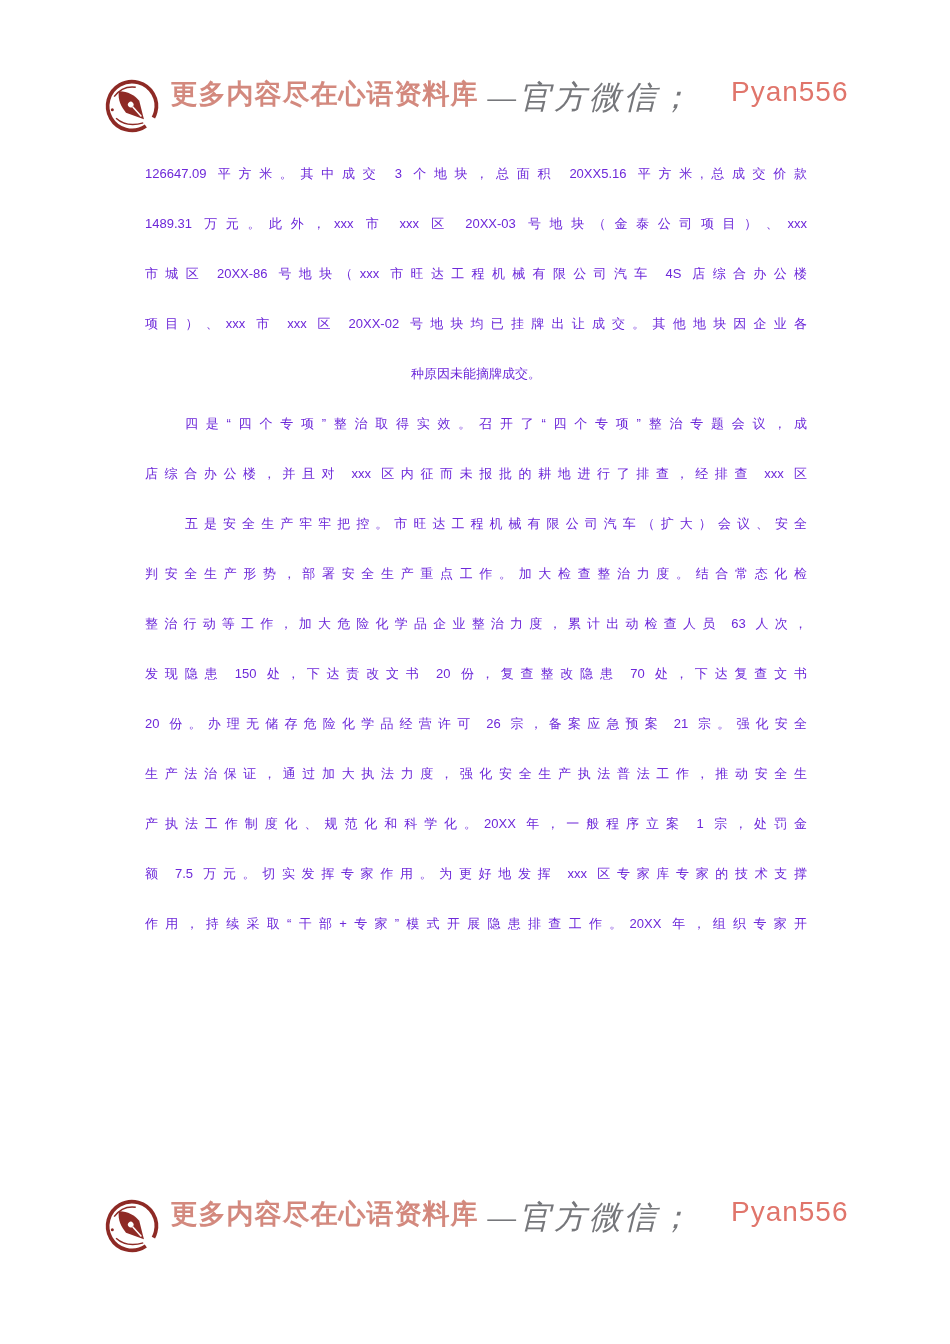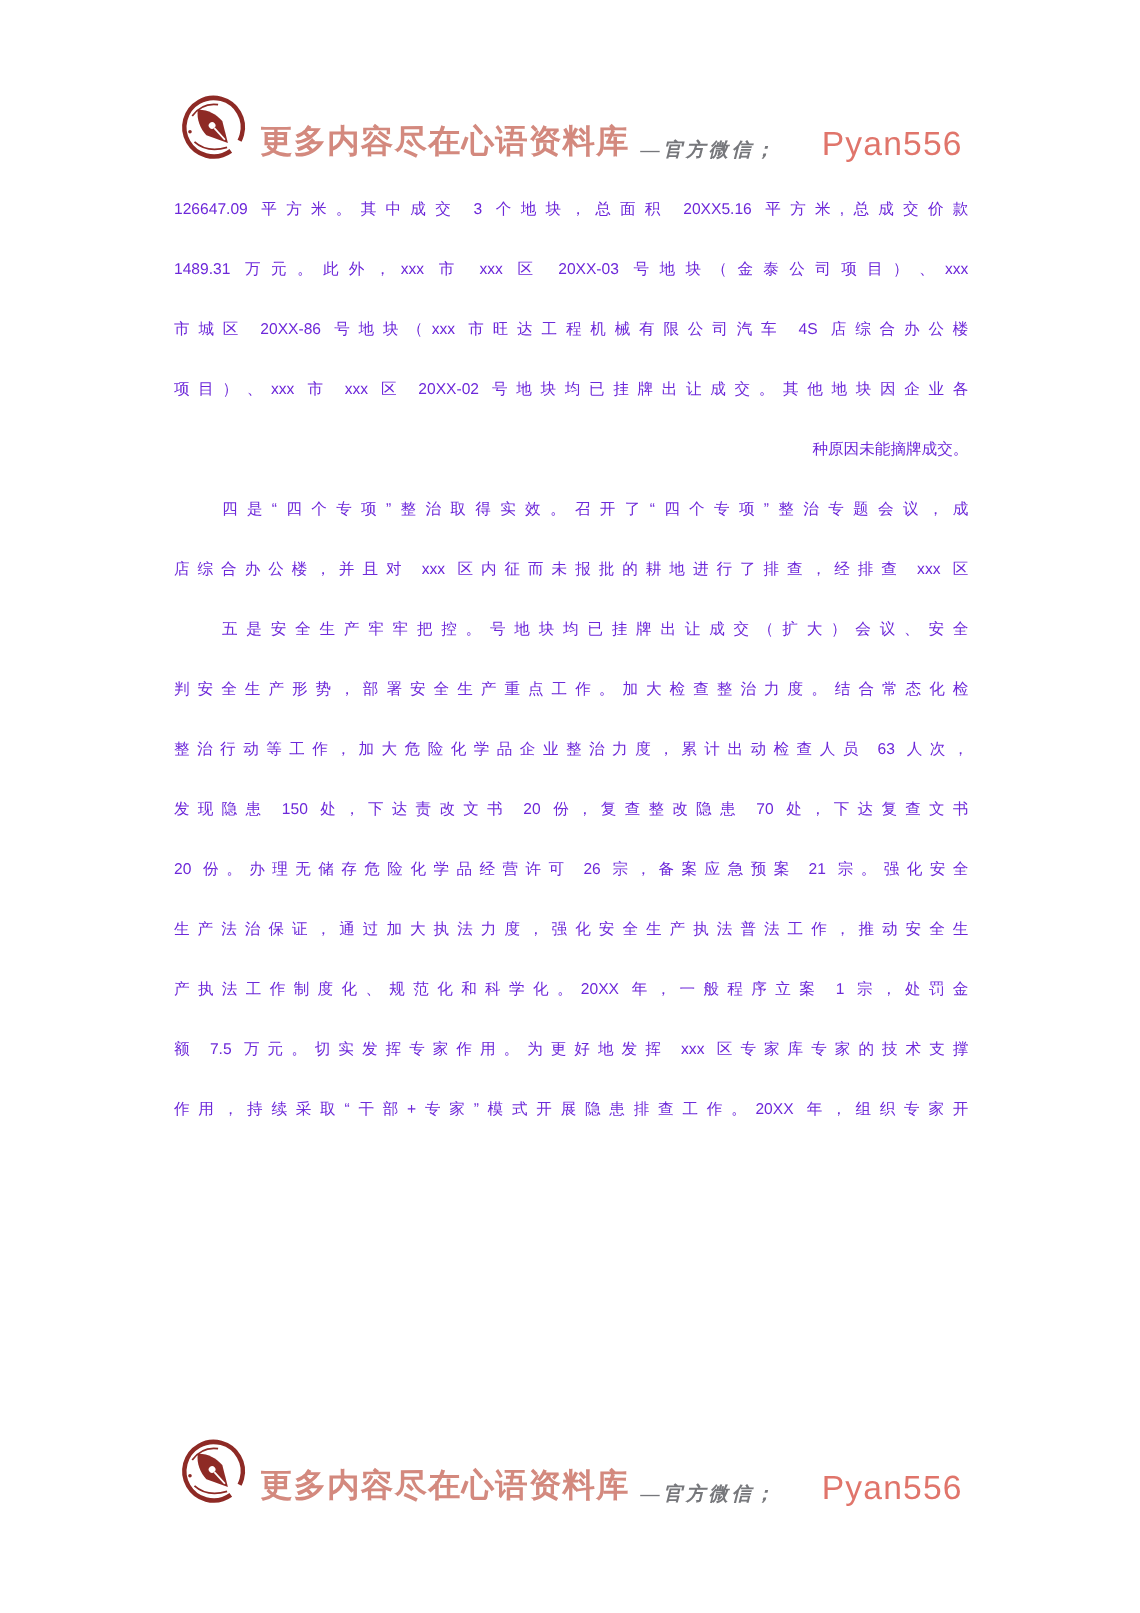--- a/index.html
+++ b/index.html
@@ -11,40 +11,40 @@
     overflow: hidden;
     font-family: "Liberation Sans", "DejaVu Sans", sans-serif;
   }
 
   
   .watermark {
     position: absolute;
     left: 0;
     width: 100%;
     display: flex;
-    align-items: flex-end;
+    align-items: flex-start;
     justify-content: center;
     gap: 9px;
     white-space: nowrap;
   }
   .wm-header { top: 76px; }
   .wm-footer { top: 1196px; }
   .wm-logo { width: 60px; height: 60px; flex: 0 0 auto; }
   .wm-brand {
     font-family: "Liberation Serif", "DejaVu Serif", serif;
     font-weight: 700;
     font-size: 27px;
     color: #d3897e;
     letter-spacing: 1px;
   }
   .wm-gray {
     font-family: "Liberation Serif", "DejaVu Serif", serif;
     font-style: italic;
-    font-weight: 700;
-    font-size: 16px;
+    font-weight: 400;
+    font-size: 32px;
     color: #76777b;
     letter-spacing: 3px;
   }
   .wm-id {
     font-family: "Liberation Sans", sans-serif;
     font-size: 28px;
     color: #e0756b;
     letter-spacing: 1px;
     margin-left: 28px;
   }
@@ -59,21 +59,21 @@
     font-size: 13px;
   }
   .line {
     height: 50px;
     line-height: 50px;
     text-align: justify;
     text-align-last: justify;
   }
   .line.indent { text-indent: 40px; }
   .line.end {
-    text-align: right;
+    text-align: center;
     text-align-last: auto;
   }
 </style>
 </head>
 <body>
 
 <div class="page">
 
   <div class="watermark wm-header">
     <svg class="wm-logo" viewBox="0 0 64 64" aria-hidden="true">
@@ -102,21 +102,21 @@
       <div class="line">项目）、xxx 市 xxx 区 20XX-02 号地块均已挂牌出让成交。其他地块因企业各</div>
       <div class="line end">种原因未能摘牌成交。</div>
     </div>
 
     <div>
       <div class="line indent">四是“四个专项”整治取得实效。召开了“四个专项”整治专题会议，成</div>
       <div class="line">店综合办公楼，并且对 xxx 区内征而未报批的耕地进行了排查，经排查 xxx 区</div>
     </div>
 
     <div>
-      <div class="line indent">五是安全生产牢牢把控。号地块均已挂牌出让成交（扩大）会议、安全</div>
+      <div class="line indent">五是安全生产牢牢把控。市旺达工程机械有限公司汽车（扩大）会议、安全</div>
       <div class="line">判安全生产形势，部署安全生产重点工作。加大检查整治力度。结合常态化检</div>
       <div class="line">整治行动等工作，加大危险化学品企业整治力度，累计出动检查人员 63 人次，</div>
       <div class="line">发现隐患 150 处，下达责改文书 20 份，复查整改隐患 70 处，下达复查文书</div>
       <div class="line">20 份。办理无储存危险化学品经营许可 26 宗，备案应急预案 21 宗。强化安全</div>
       <div class="line">生产法治保证，通过加大执法力度，强化安全生产执法普法工作，推动安全生</div>
       <div class="line">产执法工作制度化、规范化和科学化。20XX 年，一般程序立案 1 宗，处罚金</div>
       <div class="line">额 7.5 万元。切实发挥专家作用。为更好地发挥 xxx 区专家库专家的技术支撑</div>
       <div class="line">作用，持续采取“干部+专家”模式开展隐患排查工作。20XX 年，组织专家开</div>
     </div>
 

